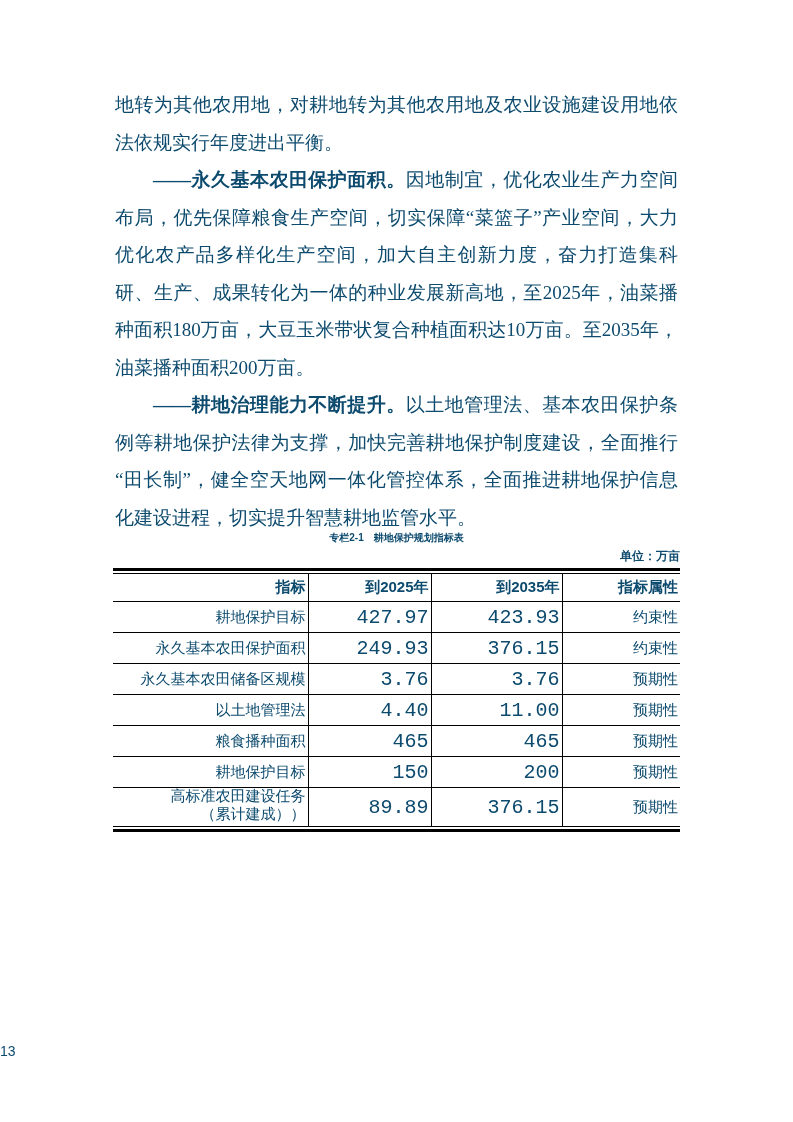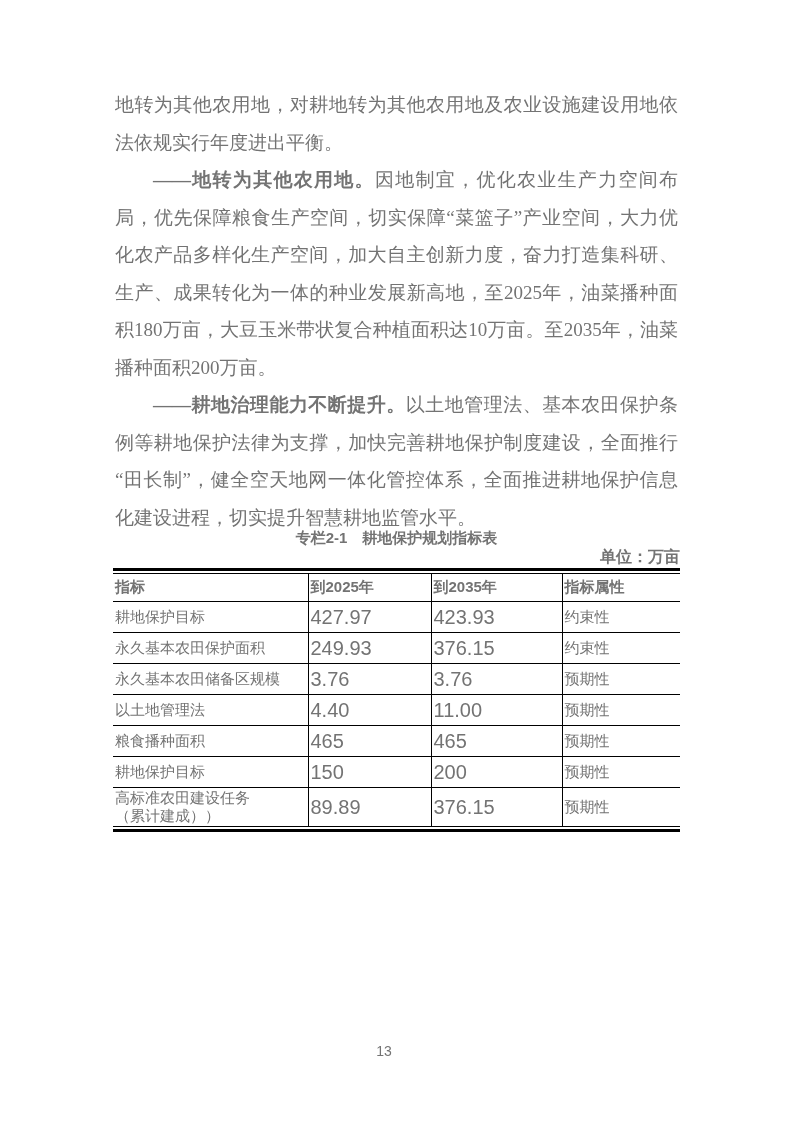--- a/index.html
+++ b/index.html
@@ -1,21 +1,21 @@
 <!DOCTYPE html>
 <html lang="zh"><head>
 <meta charset="utf-8">
 <style>
   html, body { margin: 0; padding: 0; background: #ffffff; }
   .page {
     position: relative;
     width: 768px;
     height: 1122px;
     background: #ffffff;
-    color: #737373;
+    color: #0c4a6e;
     overflow: hidden;
     font-family: "Liberation Serif", serif;
   }
 
   
   .body-text {
     position: absolute;
     left: 115px;
     top: 86px;
     width: 563px;
@@ -29,32 +29,32 @@
 
   
   .table-title {
     position: absolute;
     left: 113px;
     top: 529px;
     width: 567px;
     text-align: center;
     font-family: "Liberation Sans", sans-serif;
     font-weight: bold;
-    font-size: 15px;
+    font-size: 10px;
     line-height: 18px;
   }
   .table-unit {
     position: absolute;
     left: 113px;
     top: 548px;
     width: 567px;
     text-align: right;
     font-family: "Liberation Sans", sans-serif;
     font-weight: bold;
-    font-size: 16px;
+    font-size: 12px;
     line-height: 17px;
   }
 
   
   .table-wrap {
     position: absolute;
     left: 113px;
     top: 568px;
     width: 567px;
     border-top: 3px solid #000;
@@ -63,61 +63,60 @@
   }
   table.spec {
     width: 567px;
     table-layout: fixed;
     border-collapse: collapse;
     border-top: 1px solid #000;
     border-bottom: 1px solid #000;
   }
   table.spec th, table.spec td {
     border-bottom: 1px solid #000;
-    text-align: left;
+    text-align: right;
     vertical-align: middle;
     padding: 0 2px;
     overflow: hidden;
   }
   table.spec th:not(:last-child),
   table.spec td:not(:last-child) { border-right: 1px solid #000; }
   table.spec th {
     height: 27px;
     font-family: "Liberation Sans", sans-serif;
     font-weight: bold;
     font-size: 15px;
   }
   table.spec td {
     height: 30px;
     font-size: 15px;
-    font-family: Liberation Sans, sans-serif;
+    font-family: Liberation Mono, monospace;
   }
   table.spec td.num { font-size: 20px; }
   table.spec tr.tall td { height: 38px; }
   .cell-line { display: block; line-height: 18px; }
 
   
   .page-number {
     position: absolute;
     left: 0;
     top: 1043px;
     width: 100%;
-    text-align: center;
     font-family: "Liberation Sans", sans-serif;
     font-size: 14px;
   }
 </style>
 </head>
 <body>
 
 <div class="page">
 
   <div class="body-text">
     <p><span>地转为其他农用地，对耕地转为其他农用地及农业设施建设用地依法依规实行年度进出平衡。</span></p>
-    <p class="indent"><b class="lead">——地转为其他农用地。</b><span>因地制宜，优化农业生产力空间布局，优先保障粮食生产空间，切实保障“菜篮子”产业空间，大力优化农产品多样化生产空间，加大自主创新力度，奋力打造集科研、生产、成果转化为一体的种业发展新高地，至2025年，油菜播种面积180万亩，大豆玉米带状复合种植面积达10万亩。至2035年，油菜播种面积200万亩。</span></p>
+    <p class="indent"><b class="lead">——永久基本农田保护面积。</b><span>因地制宜，优化农业生产力空间布局，优先保障粮食生产空间，切实保障“菜篮子”产业空间，大力优化农产品多样化生产空间，加大自主创新力度，奋力打造集科研、生产、成果转化为一体的种业发展新高地，至2025年，油菜播种面积180万亩，大豆玉米带状复合种植面积达10万亩。至2035年，油菜播种面积200万亩。</span></p>
     <p class="indent"><b class="lead">——耕地治理能力不断提升。</b><span>以土地管理法、基本农田保护条例等耕地保护法律为支撑，加快完善耕地保护制度建设，全面推行“田长制”，健全空天地网一体化管控体系，全面推进耕地保护信息化建设进程，切实提升智慧耕地监管水平。</span></p>
   </div>
 
   <div class="table-title">专栏2-1　耕地保护规划指标表</div>
   <div class="table-unit">单位：万亩</div>
 
   <div class="table-wrap">
     <table class="spec">
       <colgroup>
         <col style="width:195px">

